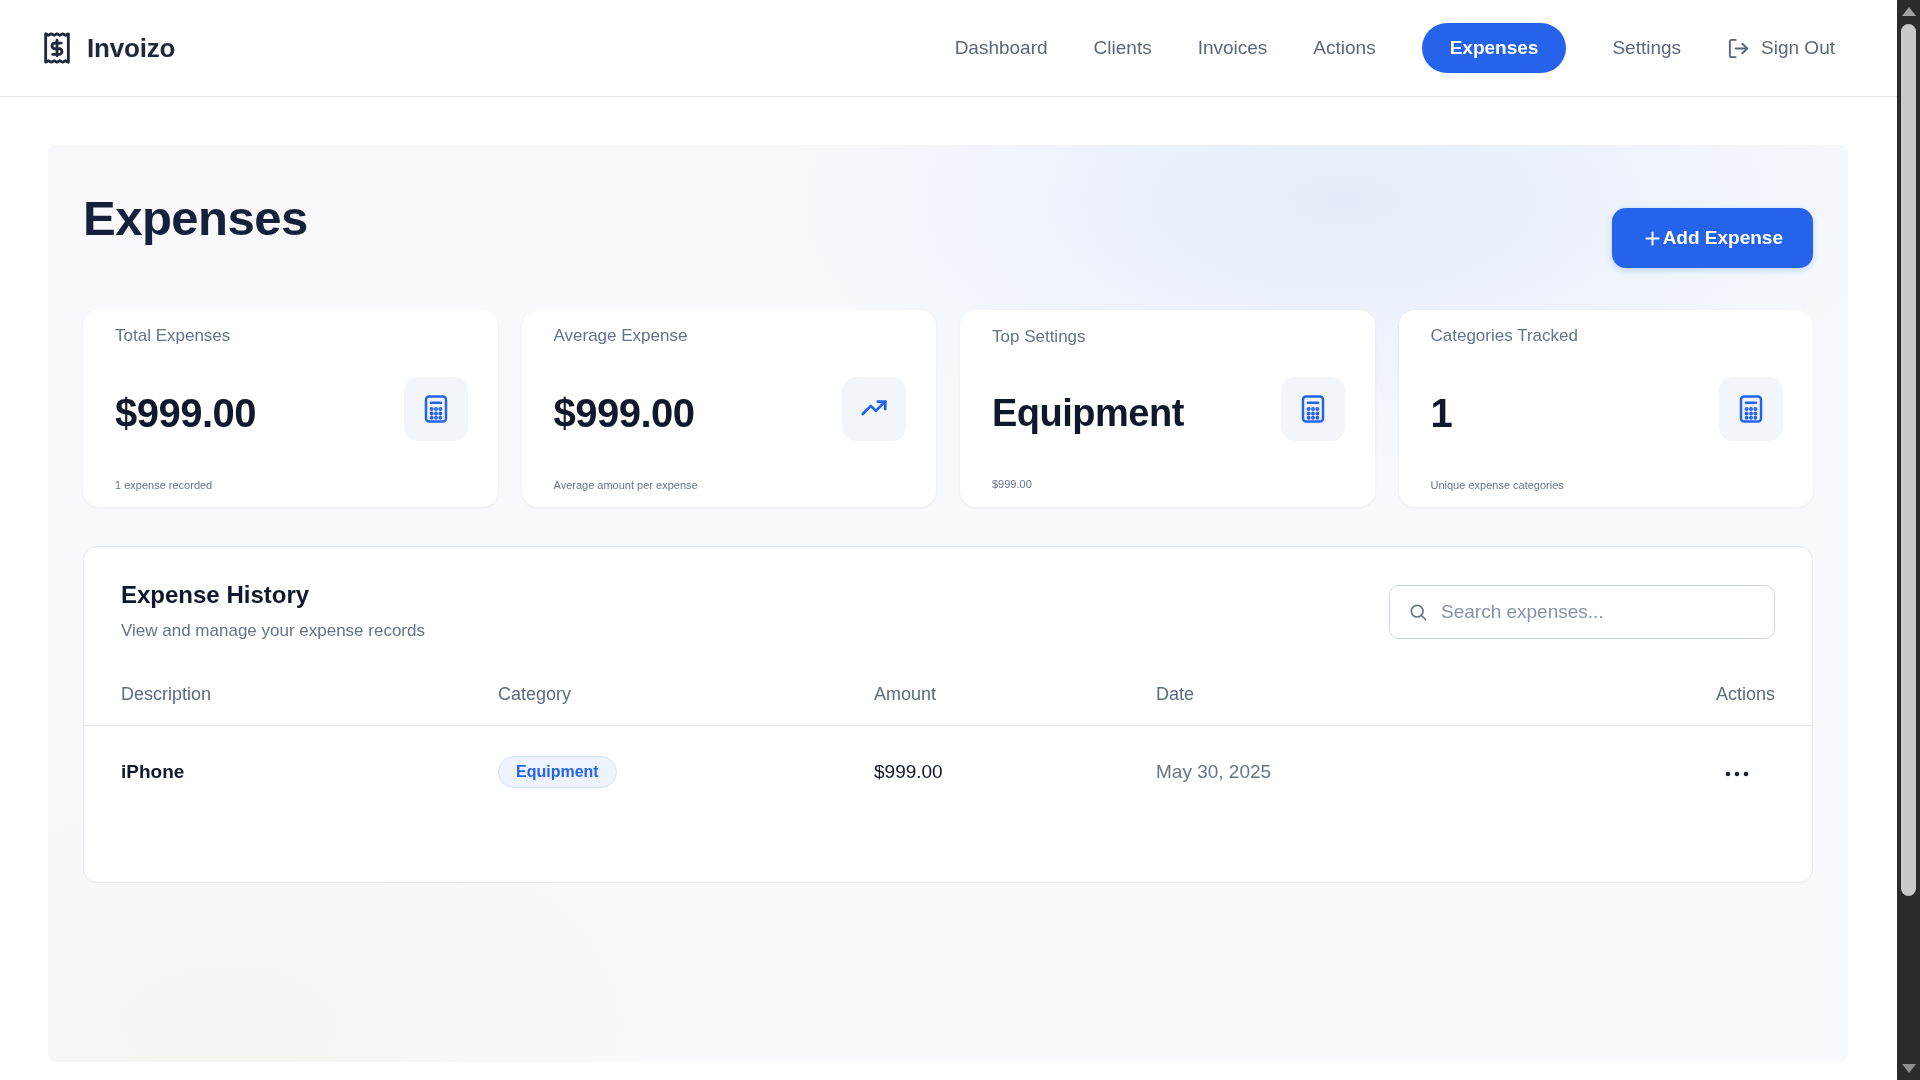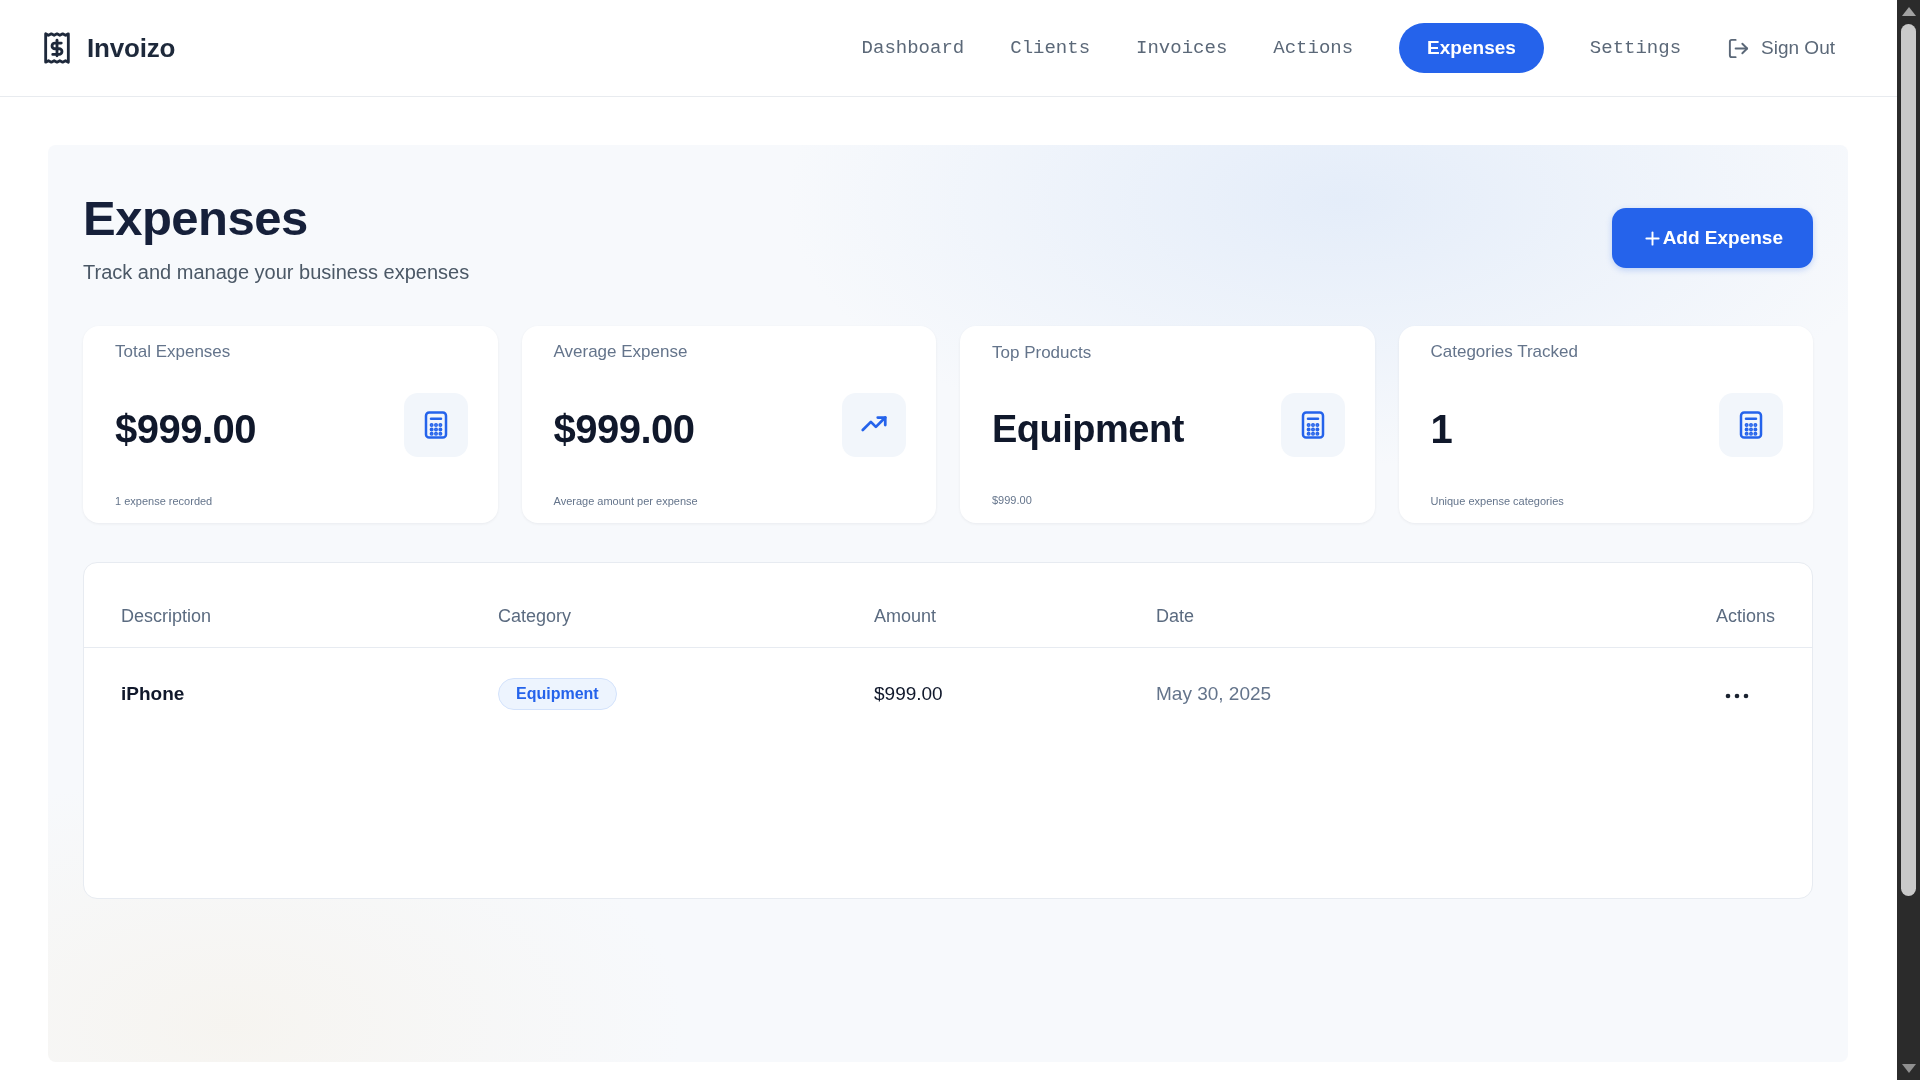--- a/index.html
+++ b/index.html
@@ -16,21 +16,21 @@
   .scroll-down { position:absolute; bottom:7px; left:50%; transform:translateX(-50%); width:0; height:0;
     border-left:7px solid transparent; border-right:7px solid transparent; border-top:9px solid #8f8f8f; }
 
   
   .topnav { height:97px; background:#fff; border-bottom:1px solid #e8ebef; display:flex; align-items:center;
     justify-content:space-between; padding:0 62px 0 40px; }
   .brand { display:flex; align-items:center; gap:13px; }
   .brand svg { width:34px; height:34px; stroke:#1e293b; }
   .brand-name { font-size:26px; font-weight:700; color:#1e293b; letter-spacing:-0.2px; }
   .nav-right { display:flex; align-items:center; gap:46px; }
-  .nav-link { font-size:19px; color:#5b6878; font-weight:500; cursor:pointer;font-family:Liberation Mono, monospace; }
+  .nav-link { font-size:19px; color:#5b6878; font-weight:500; cursor:pointer; }
   .nav-pill { background:#2563eb; color:#fff; font-size:19px; font-weight:600; padding:14px 28px; border-radius:999px; cursor:pointer; }
   .signout { display:flex; align-items:center; gap:11px; color:#5b6878; font-size:19px; font-weight:500; cursor:pointer; }
   .signout svg { width:23px; height:23px; stroke:#5b6878; }
 
   
   .panel { position:absolute; left:48px; top:145px; width:1800px; height:917px; border-radius:8px;
     background:
       radial-gradient(900px 430px at 72% 6%, rgba(213,227,247,0.55), rgba(213,227,247,0) 62%),
       radial-gradient(760px 420px at 10% 96%, rgba(246,243,237,0.8), rgba(246,243,237,0) 60%),
       #f7f9fc;
@@ -109,21 +109,20 @@
         <span>Sign Out</span>
       </span>
     </div>
   </div>
 
   <div class="panel">
 
     <div class="hero">
       <div>
         <h1>Expenses</h1>
-        <div class="hero-sub">Track and manage your business expenses</div>
       </div>
       <button class="add-btn">
         <svg viewBox="0 0 24 24" fill="none" stroke-width="2.2" stroke-linecap="round">
           <line x1="12" y1="5" x2="12" y2="19"></line>
             <line x1="5" y1="12" x2="19" y2="12"></line>
         </svg>
         <span>Add Expense</span>
       </button>
     </div>
 
@@ -156,21 +155,21 @@
         <div class="stat-sub">Average amount per expense</div>
         <div class="stat-icon">
           <svg viewBox="0 0 24 24" fill="none" stroke-width="2.2" stroke-linecap="round" stroke-linejoin="round">
             <polyline points="3 16 9.5 9.5 13.5 13.5 21 6"></polyline>
               <polyline points="15 6 21 6 21 12"></polyline>
           </svg>
         </div>
       </div>
 
       <div class="stat-card">
-        <div class="stat-label">Top Products</div>
+        <div class="stat-label">Top Settings</div>
         <div class="stat-value" style="font-size:38px;">Equipment</div>
         <div class="stat-sub">$999.00</div>
         <div class="stat-icon">
           <svg viewBox="0 0 24 24" fill="none" stroke-width="2" stroke-linecap="round" stroke-linejoin="round">
             <rect x="4" y="2" width="16" height="20" rx="2.5"></rect>
               <line x1="8" y1="7" x2="16" y2="7"></line>
             <circle cx="8.5" cy="12" r="0.6" fill="#2563eb"></circle>
               <circle cx="12" cy="12" r="0.6" fill="#2563eb"></circle>
               <circle cx="15.5" cy="12" r="0.6" fill="#2563eb"></circle>
             <circle cx="8.5" cy="15.5" r="0.6" fill="#2563eb"></circle>
@@ -199,20 +198,33 @@
               <circle cx="15.5" cy="15.5" r="0.6" fill="#2563eb"></circle>
             <circle cx="8.5" cy="19" r="0.6" fill="#2563eb"></circle>
               <circle cx="12" cy="19" r="0.6" fill="#2563eb"></circle>
               <circle cx="15.5" cy="19" r="0.6" fill="#2563eb"></circle>
           </svg>
         </div>
       </div>
     </div>
 
     <div class="history">
+      <div class="history-head">
+        <div>
+          <div class="history-title">Expense History</div>
+          <div class="history-sub">View and manage your expense records</div>
+        </div>
+        <div class="search-box">
+          <svg viewBox="0 0 24 24" fill="none" stroke-width="2" stroke-linecap="round">
+            <circle cx="11" cy="11" r="7"></circle>
+              <line x1="16.5" y1="16.5" x2="21" y2="21"></line>
+          </svg>
+          <input type="text" placeholder="Search expenses..." style="">
+        </div>
+      </div>
 
       <div class="tbl-head">
         <div class="th">Description</div>
         <div class="th">Category</div>
         <div class="th">Amount</div>
         <div class="th">Date</div>
         <div class="th right">Actions</div>
       </div>
 
       <div class="tbl-row">

